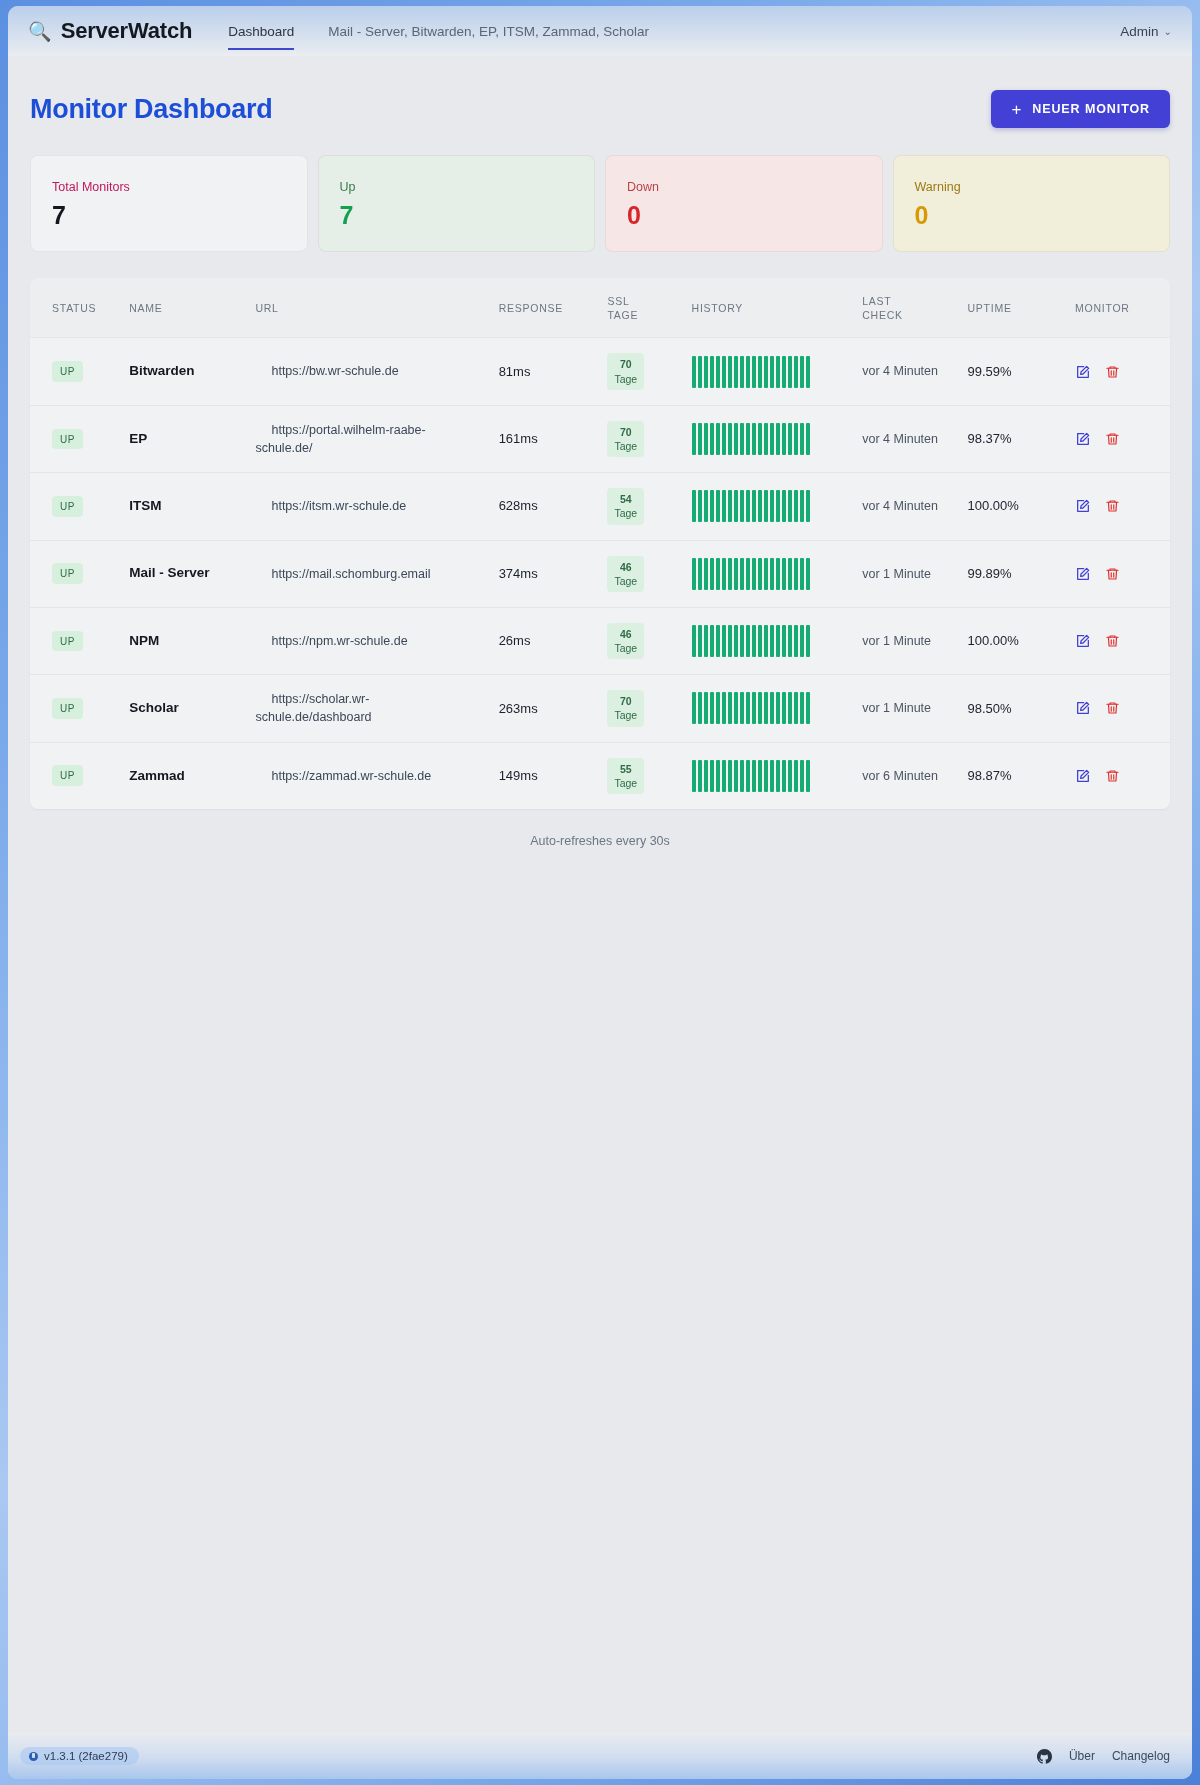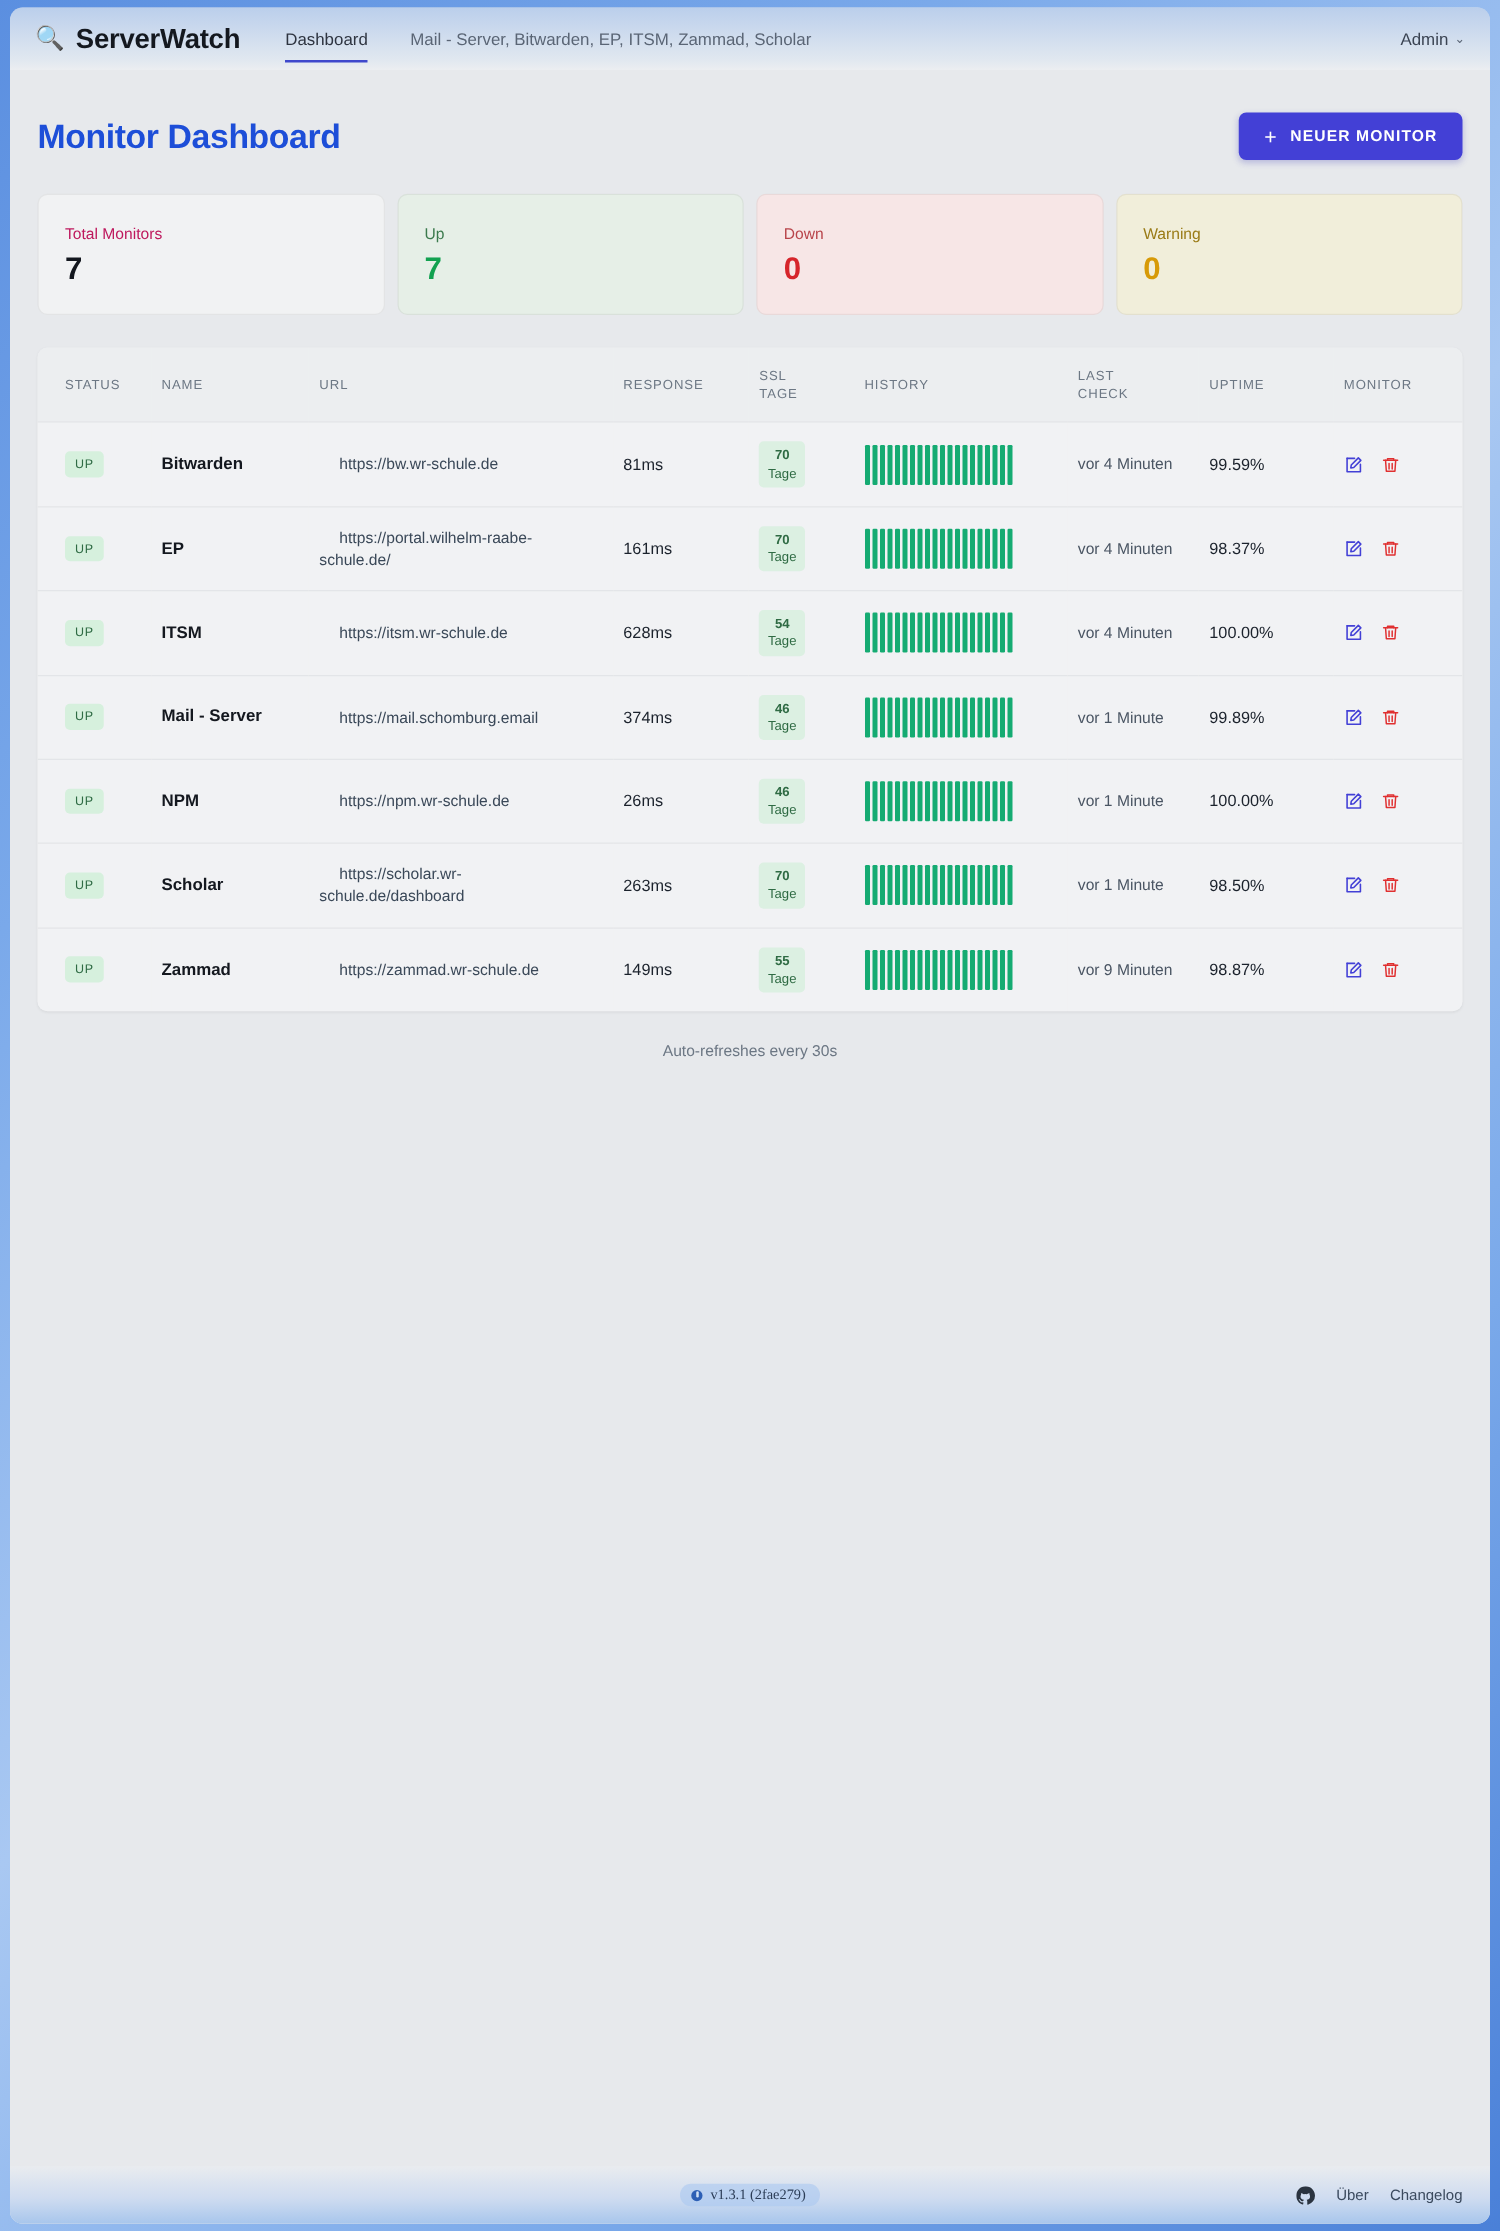--- a/index.html
+++ b/index.html
@@ -238,22 +238,22 @@
     background: linear-gradient(180deg, #e9ecef 0%, #cfdcf0 55%, #a8c6ec 100%);
     display: flex;
     align-items: center;
     padding: 0 22px;
     font-size: 12px;
     color: #39465a;
     position: relative;
   }
   .footer-left { flex: 1; }
   .footer-center {
-    position: absolute; left: 0; right: 0;
-    display: flex; justify-content: center; pointer-events: none; font-family: Liberation Serif, serif;
+    position: absolute; left: 12px; right: 0;
+    display: flex; pointer-events: none;
   }
   .ver-pill {
     background: rgba(170,200,240,0.6);
     color: #2b3c56;
     font-size: 11.5px;
     border-radius: 11px;
     padding: 3px 11px 3px 9px;
     display: flex;
     align-items: center;
     gap: 6px;
@@ -664,21 +664,21 @@
                   <i></i>
                   <i></i>
                   <i></i>
                   <i></i>
                   <i></i>
                   <i></i>
                   <i></i>
                   <i></i>
                 </span>
               </td>
-              <td><span class="cell-last">vor 9 Minuten</span></td>
+              <td><span class="cell-last">vor 6 Minuten</span></td>
               <td><span class="cell-uptime">98.87%</span></td>
               <td class="c-act">
                 <span class="actions">
                   <button class="icon-btn"><svg width="16" height="16" viewBox="0 0 24 24" fill="none" stroke="#4340d6" stroke-width="1.9" stroke-linecap="round" stroke-linejoin="round">
                       <path d="M4 4h9"></path>
                       <path d="M4 4v16h16v-9"></path>
                       <path d="M17.5 3.5l3 3L12 15l-3.5.5L9 12z"></path>
                     </svg></button>
                   <button class="icon-btn"><svg width="15" height="16" viewBox="0 0 24 24" fill="none" stroke="#e03030" stroke-width="1.9" stroke-linecap="round" stroke-linejoin="round">
                       <path d="M3 6h18"></path>

